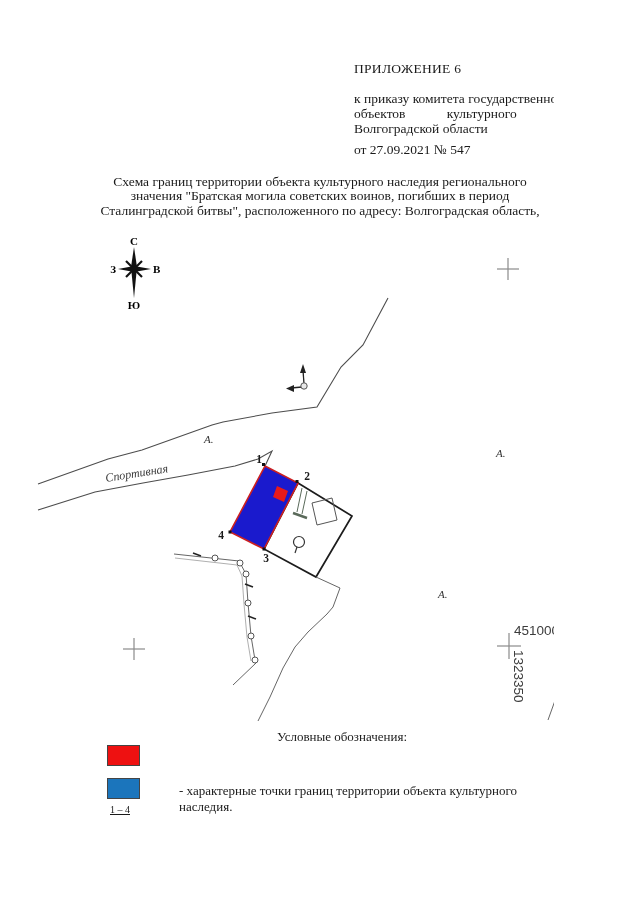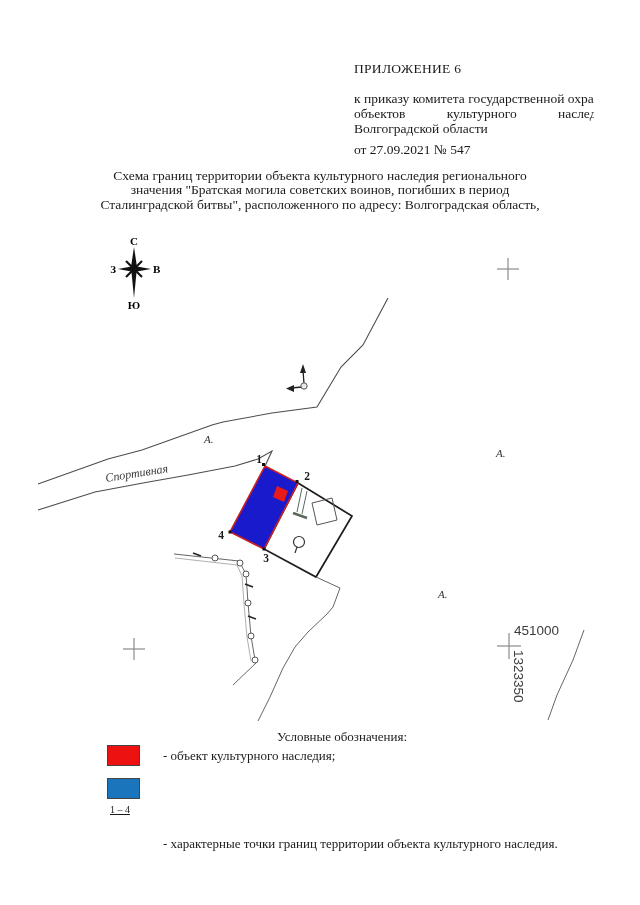--- a/index.html
+++ b/index.html
@@ -1,36 +1,36 @@
 <!DOCTYPE html>
 <html><head>
 <meta charset="utf-8">
 <style>
   html,body{margin:0;padding:0;background:#ffffff;}
   .page{
     position:relative;width:554px;height:905px;background:#ffffff;overflow:hidden;
-    font-family:"Liberation Serif","DejaVu Serif",serif;color:#1a1a1a;padding-left:40px;
+    font-family:"Liberation Serif","DejaVu Serif",serif;color:#1a1a1a;
   }
   .abs{position:absolute;}
   .appendix{left:354px;top:61px;font-size:13.5px;letter-spacing:.3px;}
   .order-ref{left:354px;top:91px;width:256px;font-size:13.5px;line-height:15px;
              text-align:justify;text-justify:inter-word;}
   .order-date{left:354px;top:142px;font-size:13.5px;}
-  .doc-title{left:25px;top:169px;width:590px;font-size:13.5px;line-height:14.4px;text-align:center;}
+  .doc-title{left:25px;top:175px;width:590px;font-size:13.5px;line-height:14.4px;text-align:center;}
   .map-wrap{left:0;top:232px;width:640px;height:496px;}
   svg text{font-family:"Liberation Serif","DejaVu Serif",serif;}
   .gridnum{font-family:"Liberation Sans","DejaVu Sans",sans-serif;fill:#3c3c3c;font-size:13.5px;}
   .legend-title{left:44px;top:729px;width:596px;text-align:center;font-size:13px;}
   .swatch{width:33px;height:21px;border:1px solid #444;box-sizing:border-box;}
   .sw-red{left:107px;top:745px;}
   .sw-blue{left:107px;top:778px;}
   .leg-label{left:163px;font-size:13px;}
   .leg1{top:748px;}
   .leg2{top:781px;}
-  .leg3{top:836px;}
+  .leg3{top:783px;margin-left:16px;}
   .leg-key{left:110px;top:804px;font-size:10px;text-decoration:underline;}
 </style>
 </head>
 <body>
 
 <div class="page">
 
   <div class="abs appendix">ПРИЛОЖЕНИЕ 6</div>
 
   <div class="abs order-ref">к приказу комитета государственной охраны объектов культурного наследия Волгоградской области</div>
@@ -135,20 +135,19 @@
     <polyline points="584,398 573,428 557,463 548,488" fill="none" stroke="#666" stroke-width="1"></polyline>
 
     <text x="514" y="403" class="gridnum">451000</text>
     <text x="514" y="418" class="gridnum" transform="rotate(90 514 418)">1323350</text>
   </svg>
   </div>
 
   <div class="abs legend-title">Условные обозначения:</div>
 
   <div class="abs swatch sw-red" style="background-color: rgb(238, 17, 17);"></div>
-  <div class="abs leg-label leg1">- объект культурного наследия;</div>
 
   <div class="abs swatch sw-blue" style="background-color: rgb(27, 117, 188);"></div>
 
   <div class="abs leg-key">1 – 4</div>
   <div class="abs leg-label leg3">- характерные точки границ территории объекта культурного наследия.</div>
 
 </div>
 
 </body></html>

